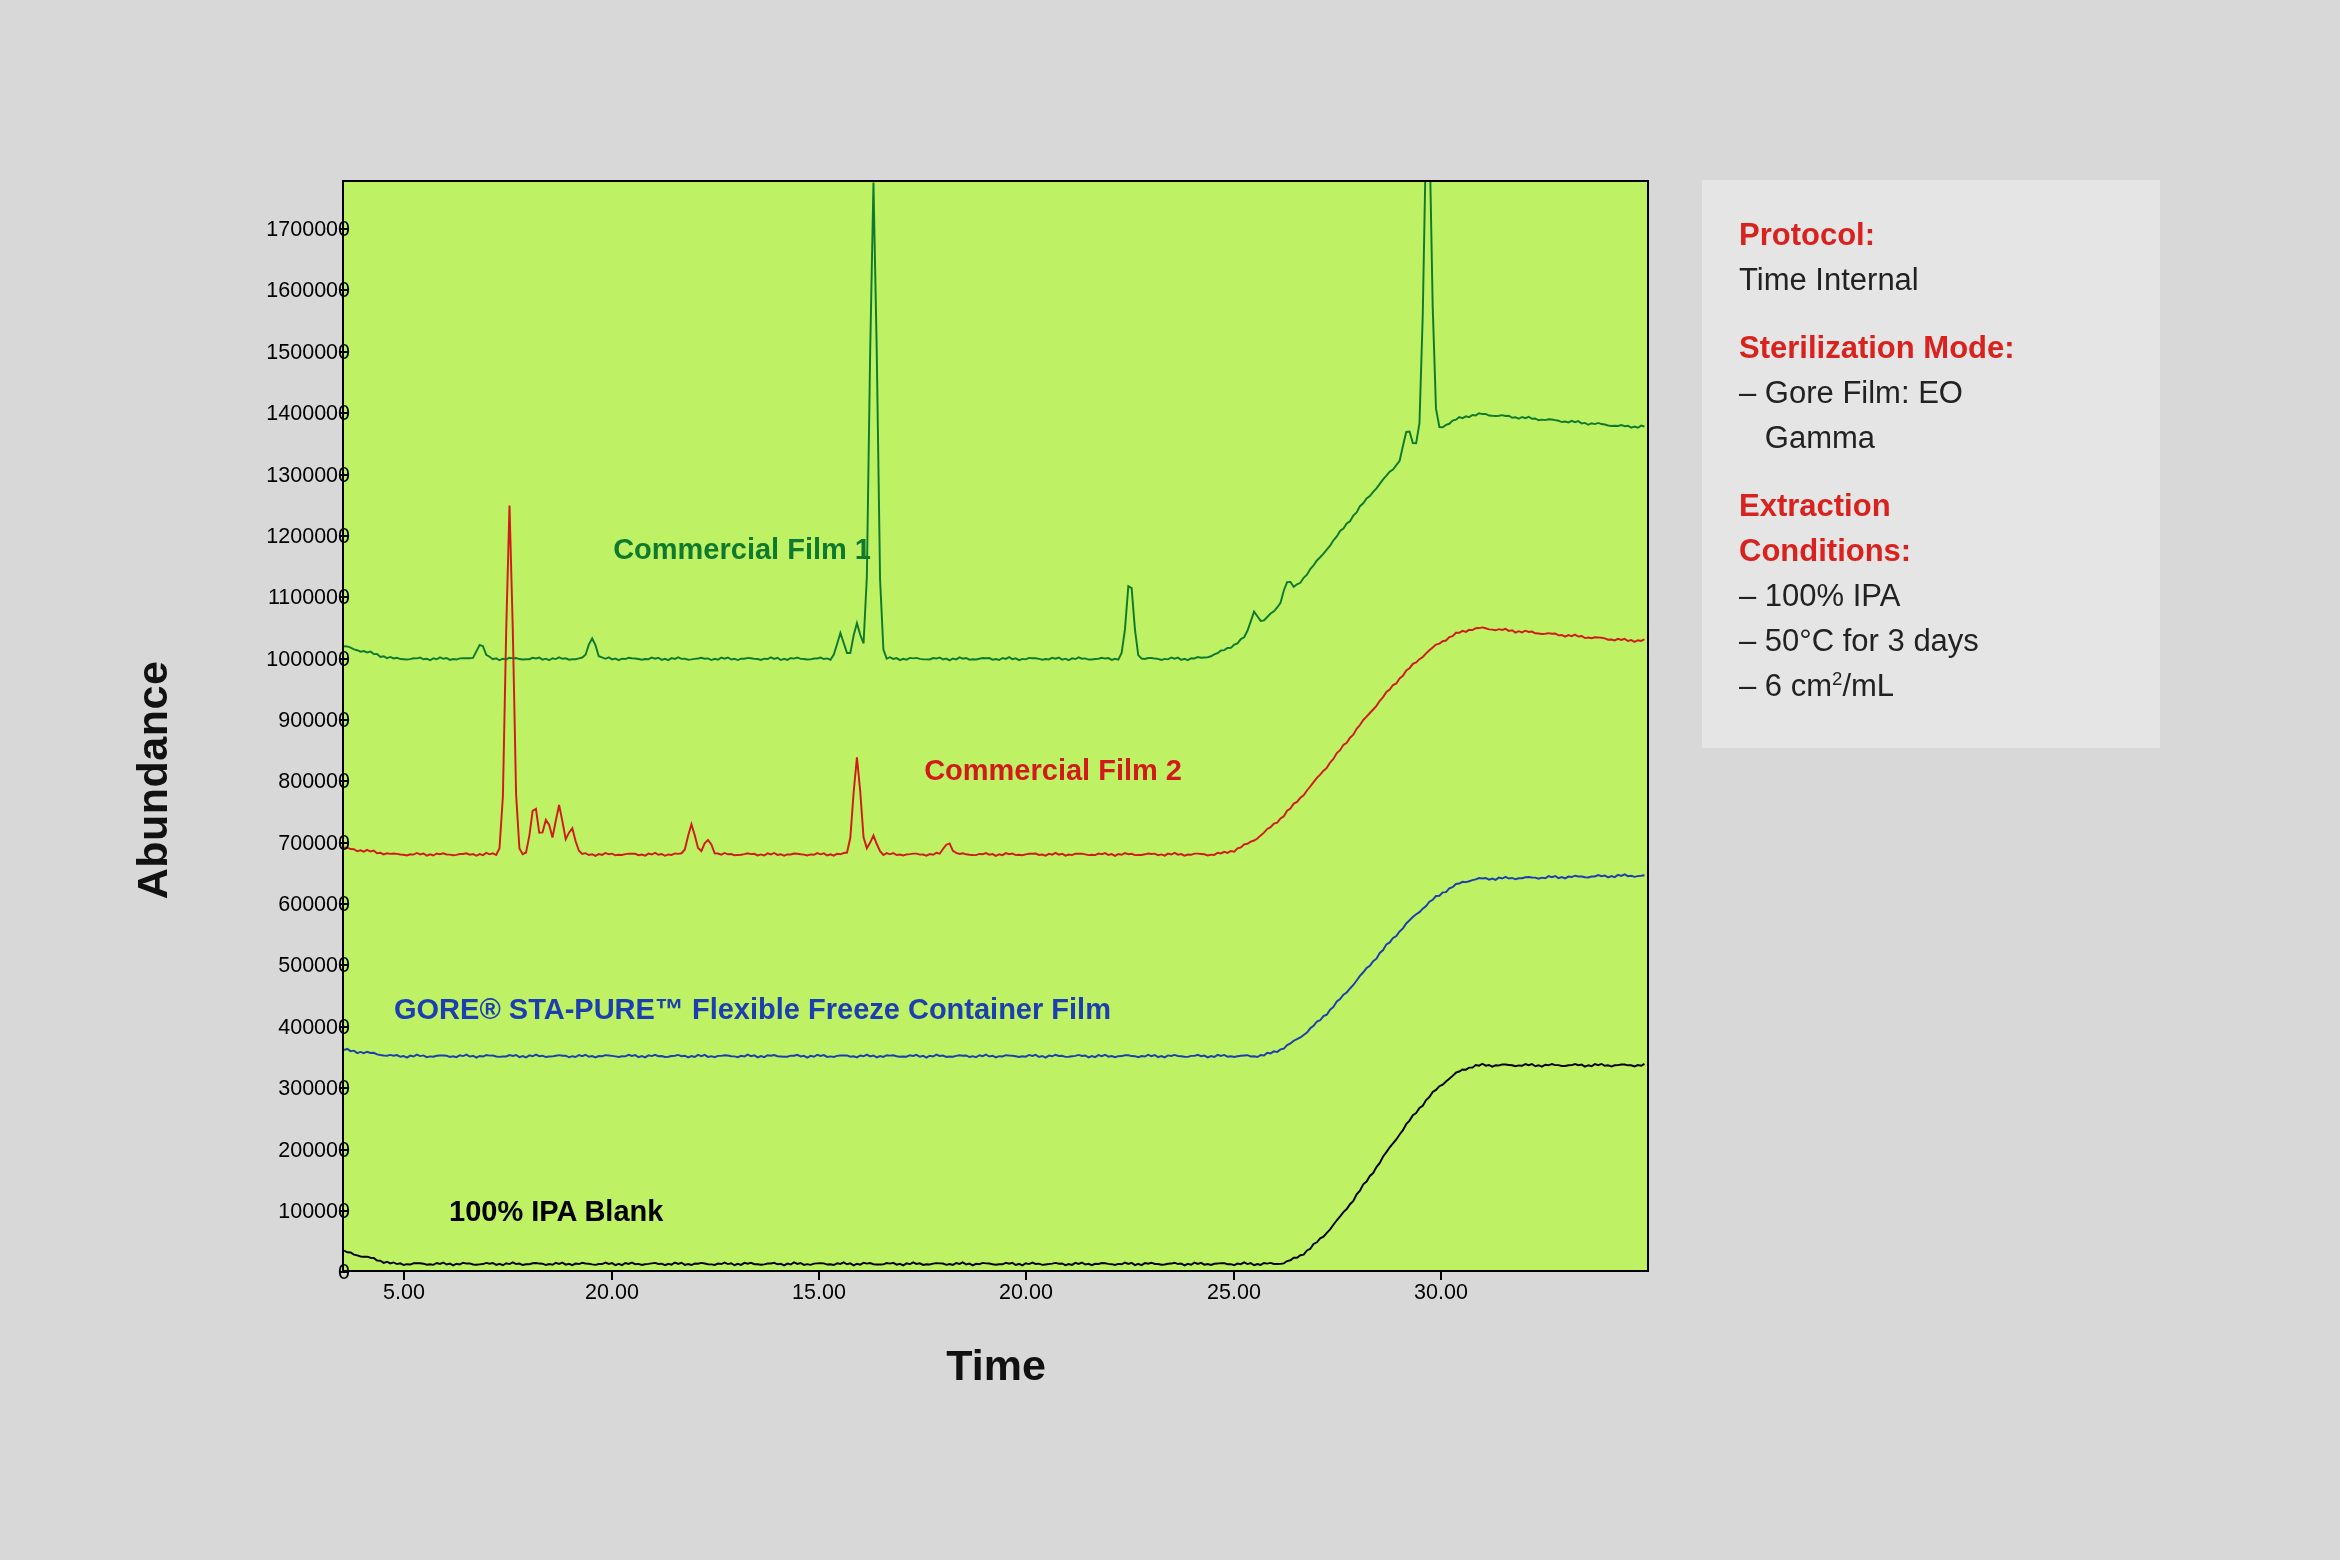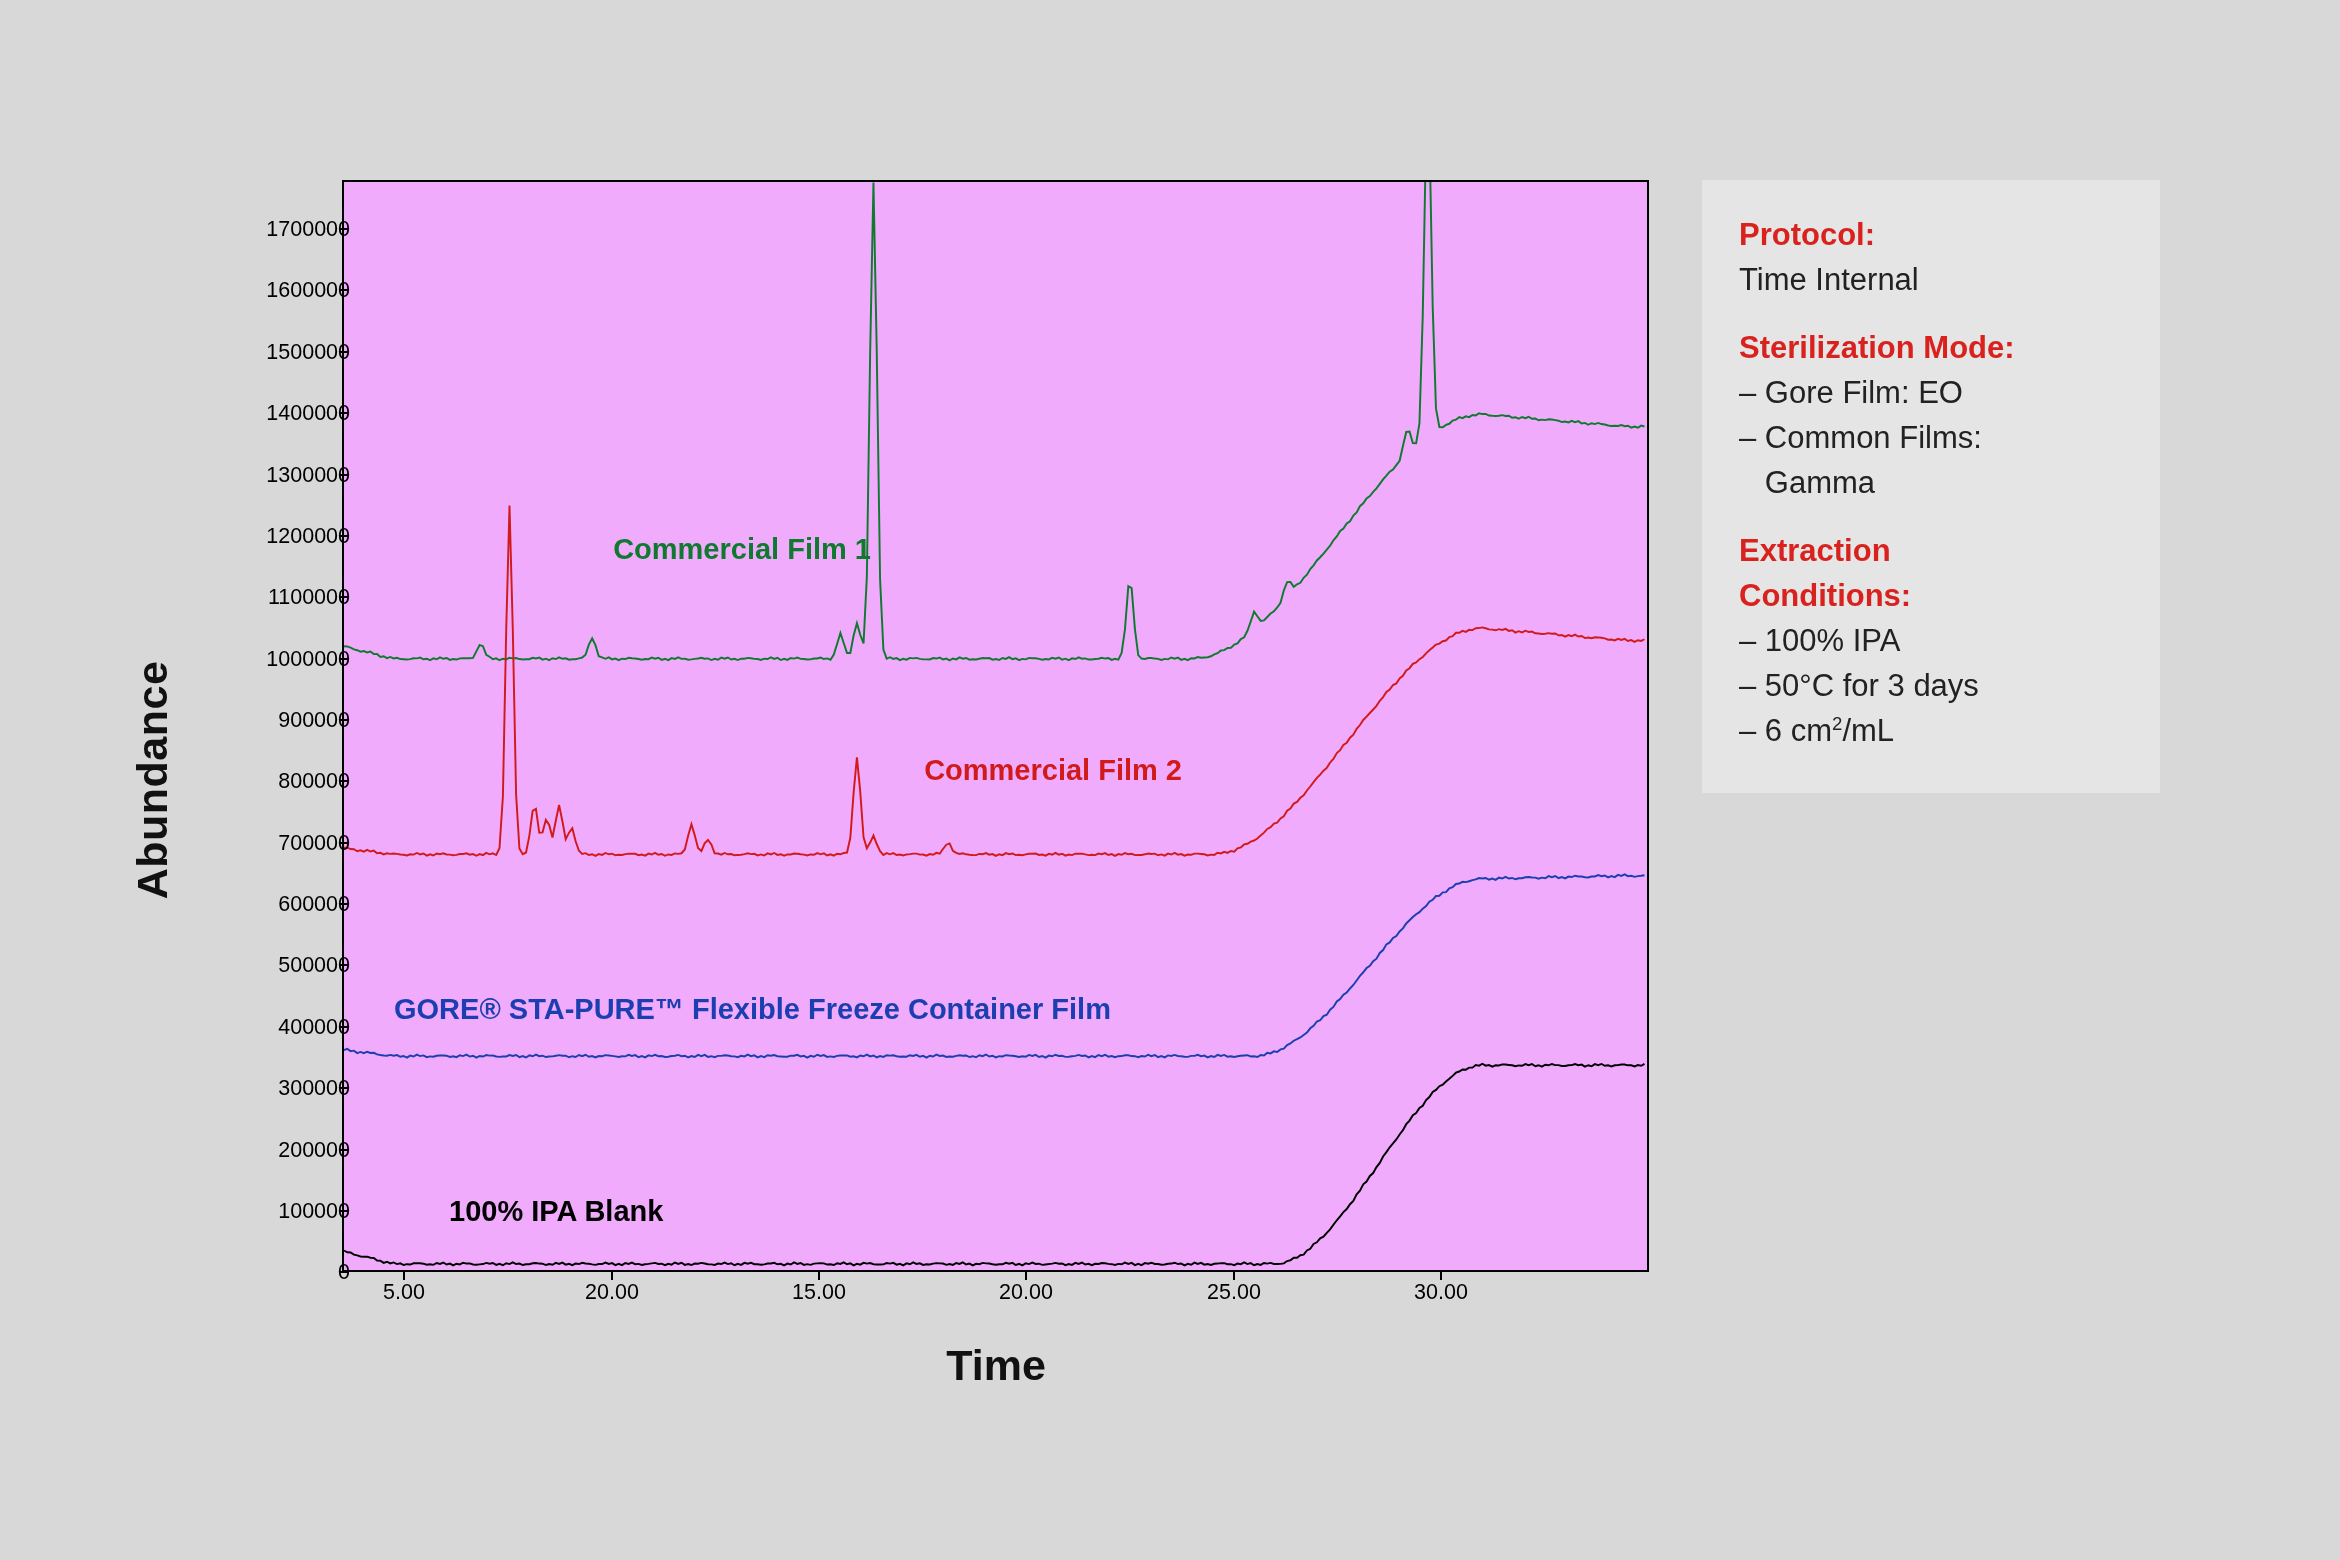--- a/index.html
+++ b/index.html
@@ -41,21 +41,21 @@
     font-size: 43px;
     font-weight: 600;
     color: #111;
   }
   .plot-area {
     position: absolute;
     left: 161px;
     top: 0;
     width: 1307px;
     height: 1092px;
-    background: #f0abfc;
+    background: #bef264;
     border: 2px solid #000;
   }
   .ytick {
     position: absolute;
     right: 1313px;
     font-size: 21.5px;
     color: #000;
     transform: translateY(-50%);
     text-align: right;
     width: 107px;
@@ -178,21 +178,20 @@
       <div class="xtick" style="left: 1260px;">30.00</div>
       <div class="tickmark-x" style="left: 1259px;"></div>
     </div>
 
   <div class="side-panel">
     <div class="heading">Protocol:</div>
     <div class="item">Time Internal</div>
 
     <div class="heading">Sterilization Mode:</div>
     <div class="item">– Gore Film: EO</div>
-    <div class="item">– Common Films:</div>
     <div class="item">&nbsp;&nbsp;&nbsp;Gamma</div>
 
     <div class="heading">Extraction</div>
     <div class="heading" style="margin-top:0">Conditions:</div>
     <div class="item">– 100% IPA</div>
     <div class="item">– 50°C for 3 days</div>
     <div class="item">– 6 cm<sup>2</sup>/mL</div>
   </div>
 
 </div>

